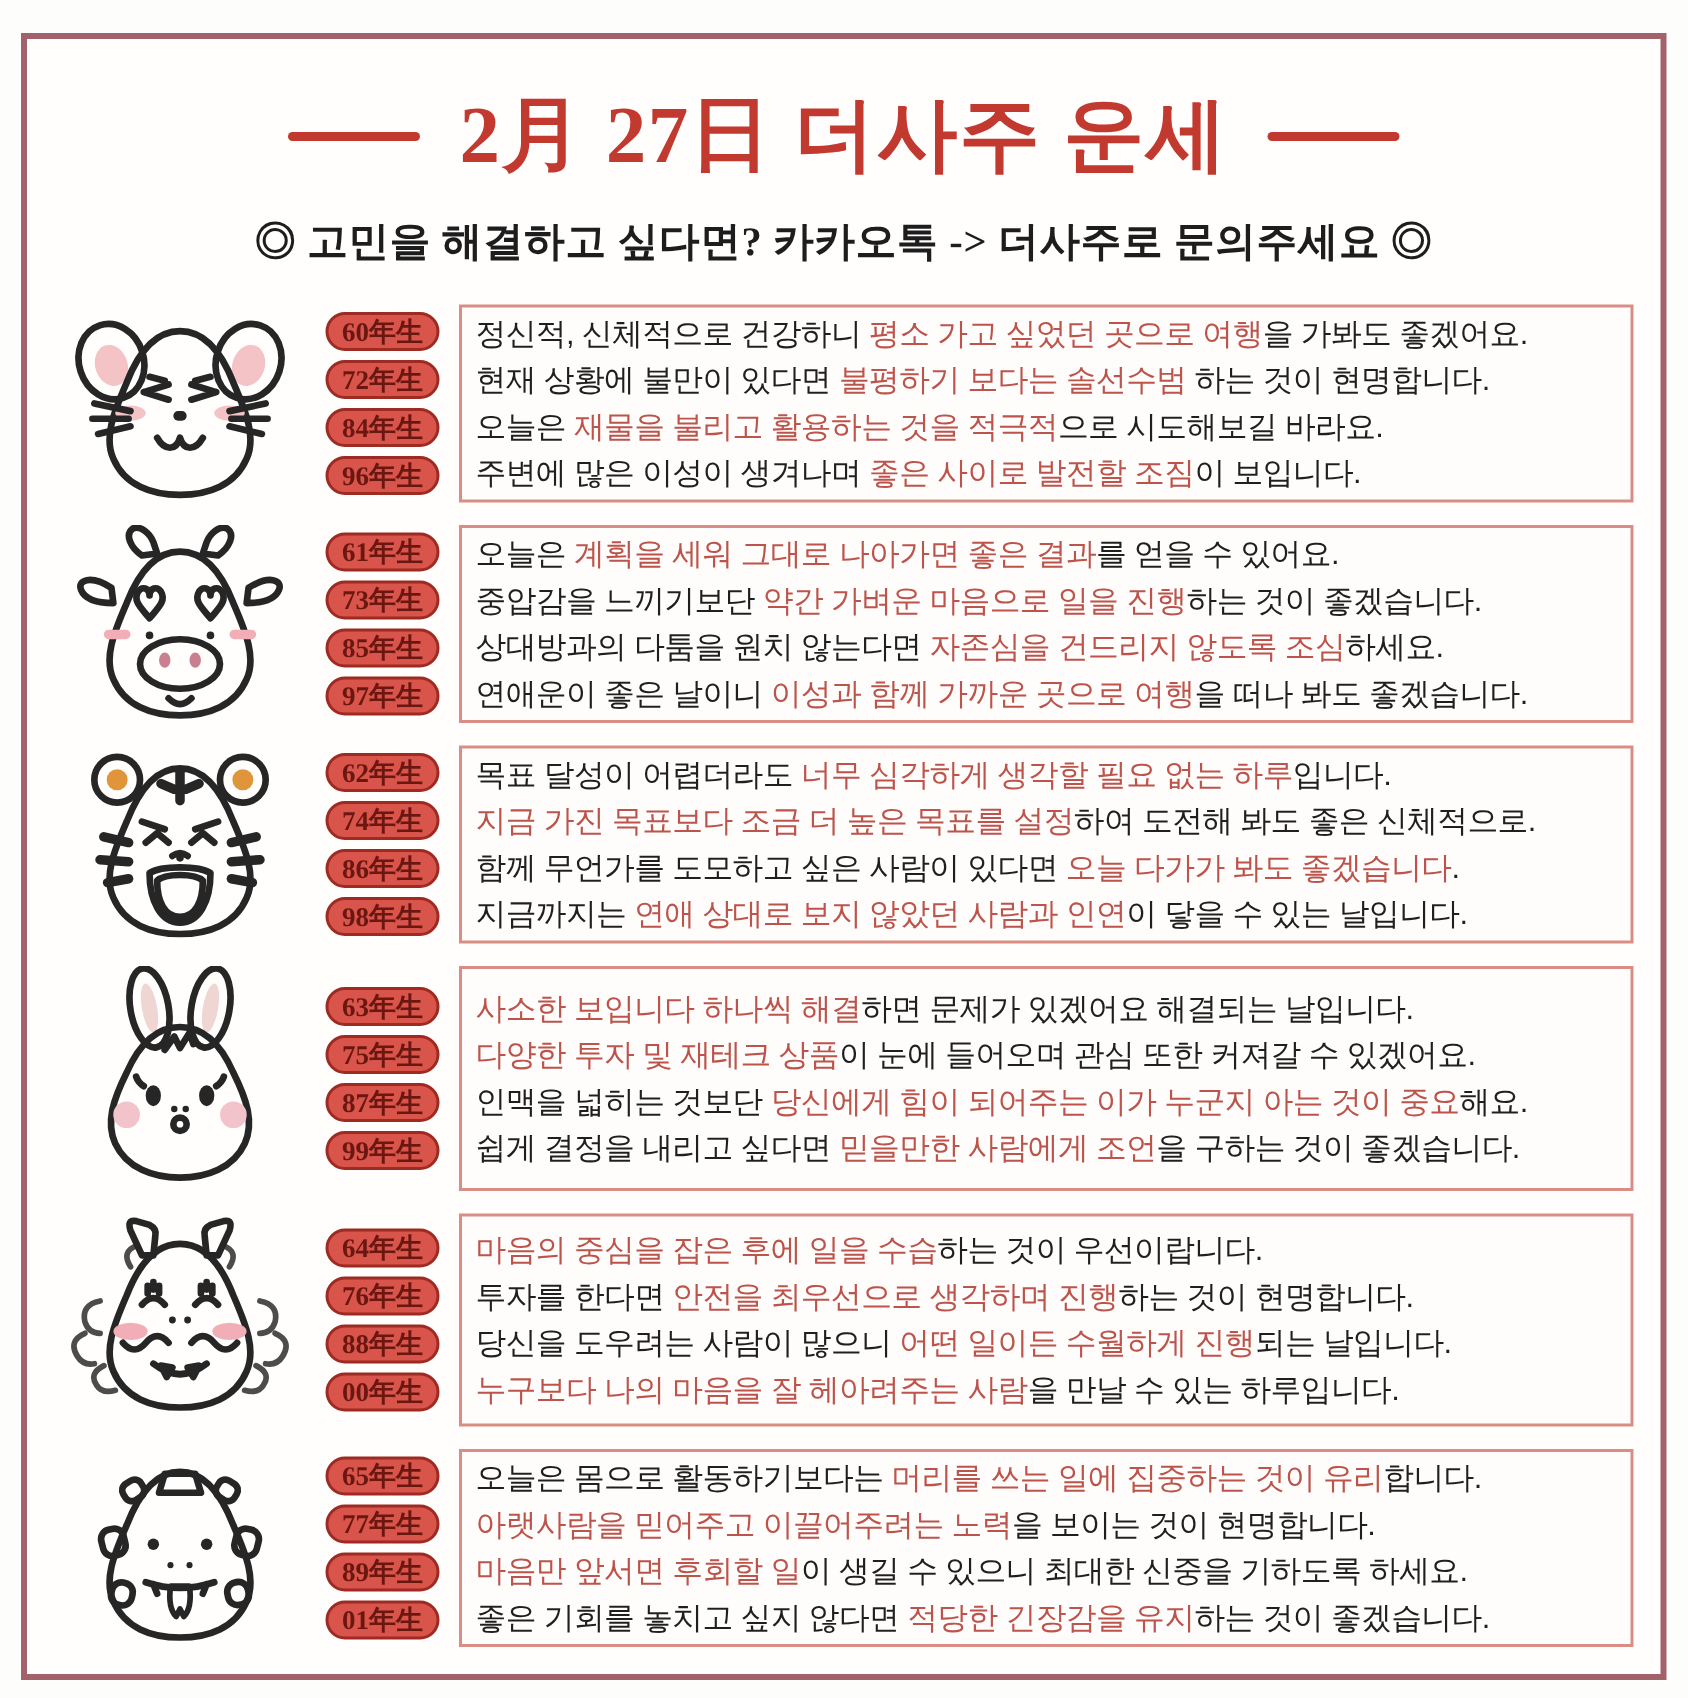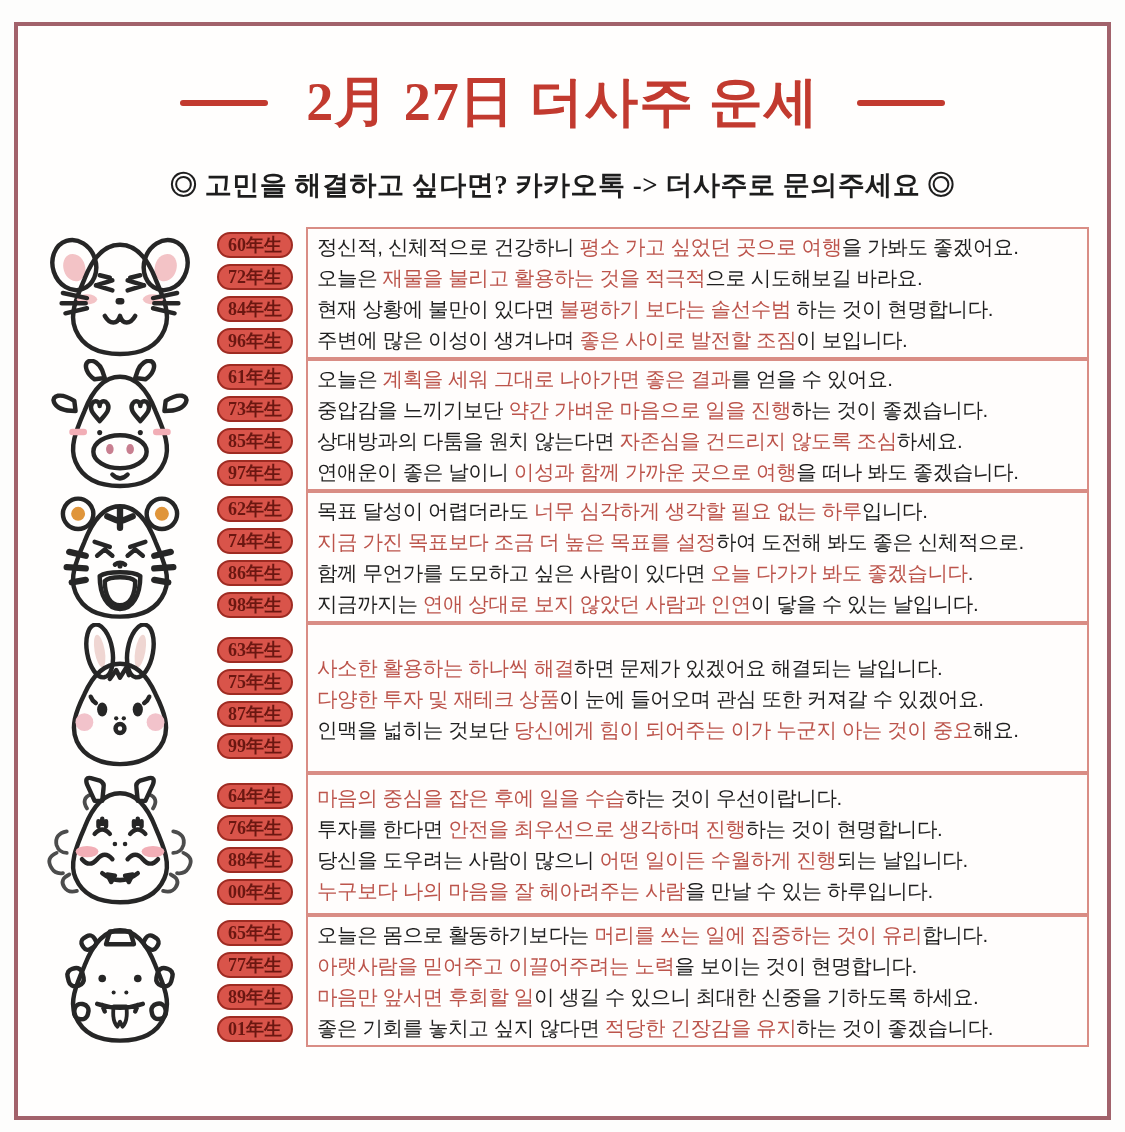--- a/index.html
+++ b/index.html
@@ -14,29 +14,29 @@
     background:#fffefd;
     box-sizing:border-box;
     padding:18px 12px 10px 12px;
   }
   .title-row{
     display:flex;align-items:center;justify-content:center;gap:26px;
     margin-top:10px;
   }
   .dash{width:88px;height:6px;background:var(--title-red,#c23a2f);border-radius:3px;}
   .page-title{
-    margin:12px;font-family:"Liberation Serif",serif;font-weight:bold;
+    margin:0;font-family:"Liberation Serif",serif;font-weight:bold;
     font-size:54px;color:var(--title-red,#c23a2f);letter-spacing:1px;white-space:nowrap;
   }
   .subtitle{
     margin-top:16px;text-align:center;
     font-family:"Liberation Serif",serif;font-size:27px;color:#1d1d1d;
     letter-spacing:0.5px;white-space:nowrap;font-weight:bold;
   }
-  .rows{display:flex;flex-direction:column;margin-top:24px;padding:0 6px;}
+  .rows{display:flex;flex-direction:column;gap:15px;margin-top:24px;padding:0 6px;}
   .row{display:flex;align-items:center;gap:6px;}
   .animal{flex:0 0 168px;display:flex;align-items:center;justify-content:center;}
   .badges{flex:0 0 90px;display:flex;flex-direction:column;}
   .badge-cell{height:32px;display:flex;align-items:center;justify-content:center;}
   .badge{
     background:var(--badge-bg,#d9544a);
     border:2px solid var(--badge-border,#9e2b22);
     border-radius:13px;
     color:var(--badge-text,#6b1711);
     font-family:"Liberation Serif",serif;font-weight:bold;font-size:18px;
@@ -94,22 +94,22 @@
           </div>
           <div class="badge-cell">
             <span class="badge">84年生</span>
           </div>
           <div class="badge-cell">
             <span class="badge">96年生</span>
           </div>
         </div>
         <div class="textbox">
           <div class="line"><span class="seg">정신적, 신체적으로 건강하니 </span><span class="seg red">평소 가고 싶었던 곳으로 여행</span><span class="seg">을 가봐도 좋겠어요.</span></div>
+          <div class="line"><span class="seg">현재 상황에 불만이 있다면 </span><span class="seg red">불평하기 보다는 솔선수범</span><span class="seg"> 하는 것이 현명합니다.</span></div>
           <div class="line"><span class="seg">오늘은 </span><span class="seg red">재물을 불리고 활용하는 것을 적극적</span><span class="seg">으로 시도해보길 바라요.</span></div>
-          <div class="line"><span class="seg">현재 상황에 불만이 있다면 </span><span class="seg red">불평하기 보다는 솔선수범</span><span class="seg"> 하는 것이 현명합니다.</span></div>
           <div class="line"><span class="seg">주변에 많은 이성이 생겨나며 </span><span class="seg red">좋은 사이로 발전할 조짐</span><span class="seg">이 보입니다.</span></div>
         </div>
       </div>
       <div class="row">
         <div class="animal">
           <svg width="160" height="132" viewBox="0 0 120 104">
  <path d="M40 16 C34 12 31 5 35 2 C39 0 44 4 46 9 L48 15 Z" fill="#5a5a5a" class="ln"></path>
  <path d="M80 16 C86 12 89 5 85 2 C81 0 76 4 74 9 L72 15 Z" fill="#5a5a5a" class="ln"></path>
  <path d="M24 33 C13 26 6 29 8 34 C10 39 17 41 25 41 Z" fill="#e2c078" class="ln"></path>
  <path d="M96 33 C107 26 114 29 112 34 C110 39 103 41 95 41 Z" fill="#e2c078" class="ln"></path>
@@ -211,23 +211,24 @@
             <span class="badge">75年生</span>
           </div>
           <div class="badge-cell">
             <span class="badge">87年生</span>
           </div>
           <div class="badge-cell">
             <span class="badge">99年生</span>
           </div>
         </div>
         <div class="textbox">
-          <div class="line"><span class="seg red">사소한 활용하는 하나씩 해결</span><span class="seg">하면 문제가 있겠어요 해결되는 날입니다.</span></div>
+          <div class="line"><span class="seg red">사소한 보입니다 하나씩 해결</span><span class="seg">하면 문제가 있겠어요 해결되는 날입니다.</span></div>
           <div class="line"><span class="seg red">다양한 투자 및 재테크 상품</span><span class="seg">이 눈에 들어오며 관심 또한 커져갈 수 있겠어요.</span></div>
           <div class="line"><span class="seg">인맥을 넓히는 것보단 </span><span class="seg red">당신에게 힘이 되어주는 이가 누군지 아는 것이 중요</span><span class="seg">해요.</span></div>
+          <div class="line"><span class="seg">쉽게 결정을 내리고 싶다면 </span><span class="seg red">믿을만한 사람에게 조언</span><span class="seg">을 구하는 것이 좋겠습니다.</span></div>
         </div>
       </div>
       <div class="row">
         <div class="animal">
           <svg width="168" height="142" viewBox="0 0 132 112">
  <path class="ln" style="stroke:#4c4c4c;stroke-width:3" d="M24 46 q-10 2 -8 11 q2 6 8 6 M16 63 q-9 4 -4 12 q3 5 9 4 M26 80 q-8 4 -4 10 q3 5 10 3 M108 46 q10 2 8 11 q-2 6 -8 6 M116 63 q9 4 4 12 q-3 5 -9 4 M106 80 q8 4 4 10 q-3 5 -10 3 M40 28 q-5 -8 3 -11 M92 28 q5 -8 -3 -11"></path>
  <path d="M46 22 L40 9 q-2 -6 3 -5 l7 2 q4 2 3 6 l-1 10 Z" fill="#e8c34d" class="ln"></path>
  <path d="M86 22 L92 9 q2 -6 -3 -5 l-7 2 q-4 2 -3 6 l1 10 Z" fill="#e8c34d" class="ln"></path>
  <path d="M66 16 C78 16 87 25 94 43 C101 59 106 72 101 83 C95 97 81 102 66 102 C51 102 37 97 31 83 C26 72 31 59 38 43 C45 25 54 16 66 16 Z" fill="#6f9c5a" class="ln"></path>
  <path class="ln" d="M46 48 q6 -7 12 0 M74 48 q6 -7 12 0 M49 42 v-4 M52 40 v-4 M55 42 v-4 M77 42 v-4 M80 40 v-4 M83 42 v-4"></path>

